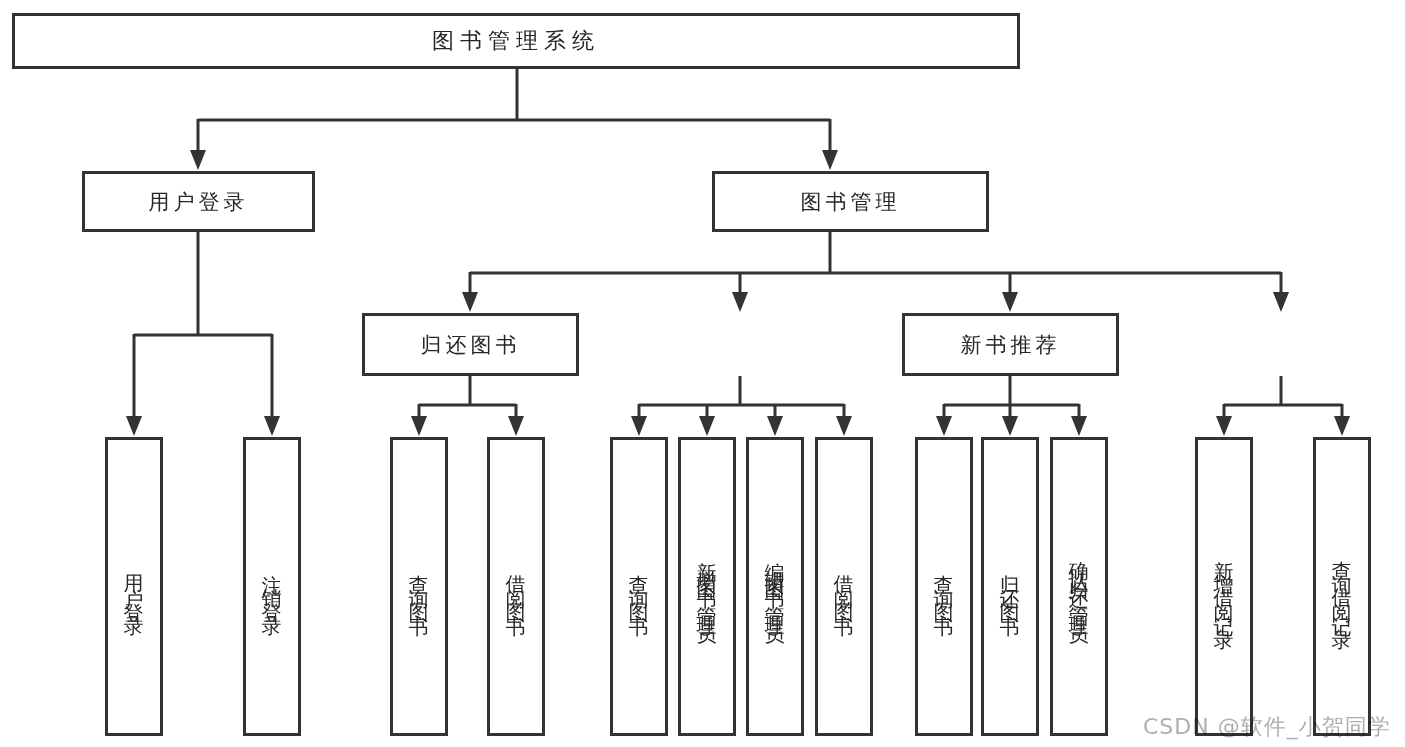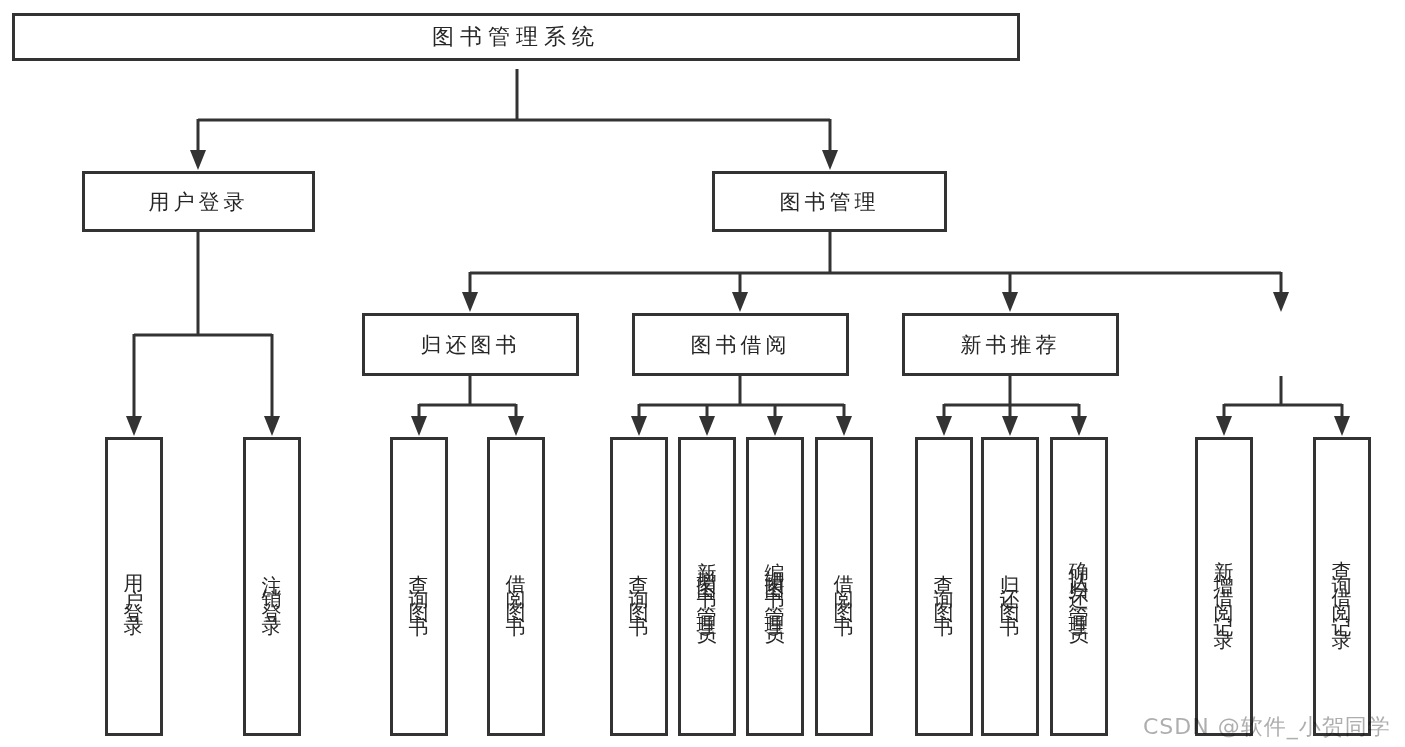--- a/index.html
+++ b/index.html
@@ -115,36 +115,33 @@
       <polygon points="767,416 783,416 775,436"></polygon>
       <polygon points="836,416 852,416 844,436"></polygon>
       <polygon points="936,416 952,416 944,436"></polygon>
       <polygon points="1002,416 1018,416 1010,436"></polygon>
       <polygon points="1071,416 1087,416 1079,436"></polygon>
       <polygon points="1216,416 1232,416 1224,436"></polygon>
       <polygon points="1334,416 1350,416 1342,436"></polygon>
     </g>
   </svg>
 
-  <div class="box root-box" style="left:12px; top:13px; width:1008px; height:48px;">
+  <div class="box root-box" style="left:12px; top:13px; width:1008px; height:56px;">
     <span>图书管理系统</span>
   </div>
 
   <div class="box h-box" style="left:82px; top:171px; width:233px; height:61px;">
     <span>用户登录</span>
   </div>
-  <div class="box h-box" style="left:712px; top:171px; width:235px; height:61px;">
+  <div class="box h-box" style="left:712px; top:171px; width:277px; height:61px;">
     <span>图书管理</span>
   </div>
 
   <div class="box h-box" style="left:362px; top:313px; width:217px; height:63px;">
     <span>归还图书</span>
-  </div>
-  <div class="box h-box" style="left:632px; top:313px; width:217px; height:63px;">
-    <span>图书借阅</span>
   </div>
   <div class="box h-box" style="left:902px; top:313px; width:217px; height:63px;">
     <span>新书推荐</span>
   </div>
 
   <div class="box v-box" style="left:105px; top:437px; width:58px; height:299px;">
     <span>用户登录</span>
   </div>
   <div class="box v-box" style="left:243px; top:437px; width:58px; height:299px;">
     <span>注销登录</span>

